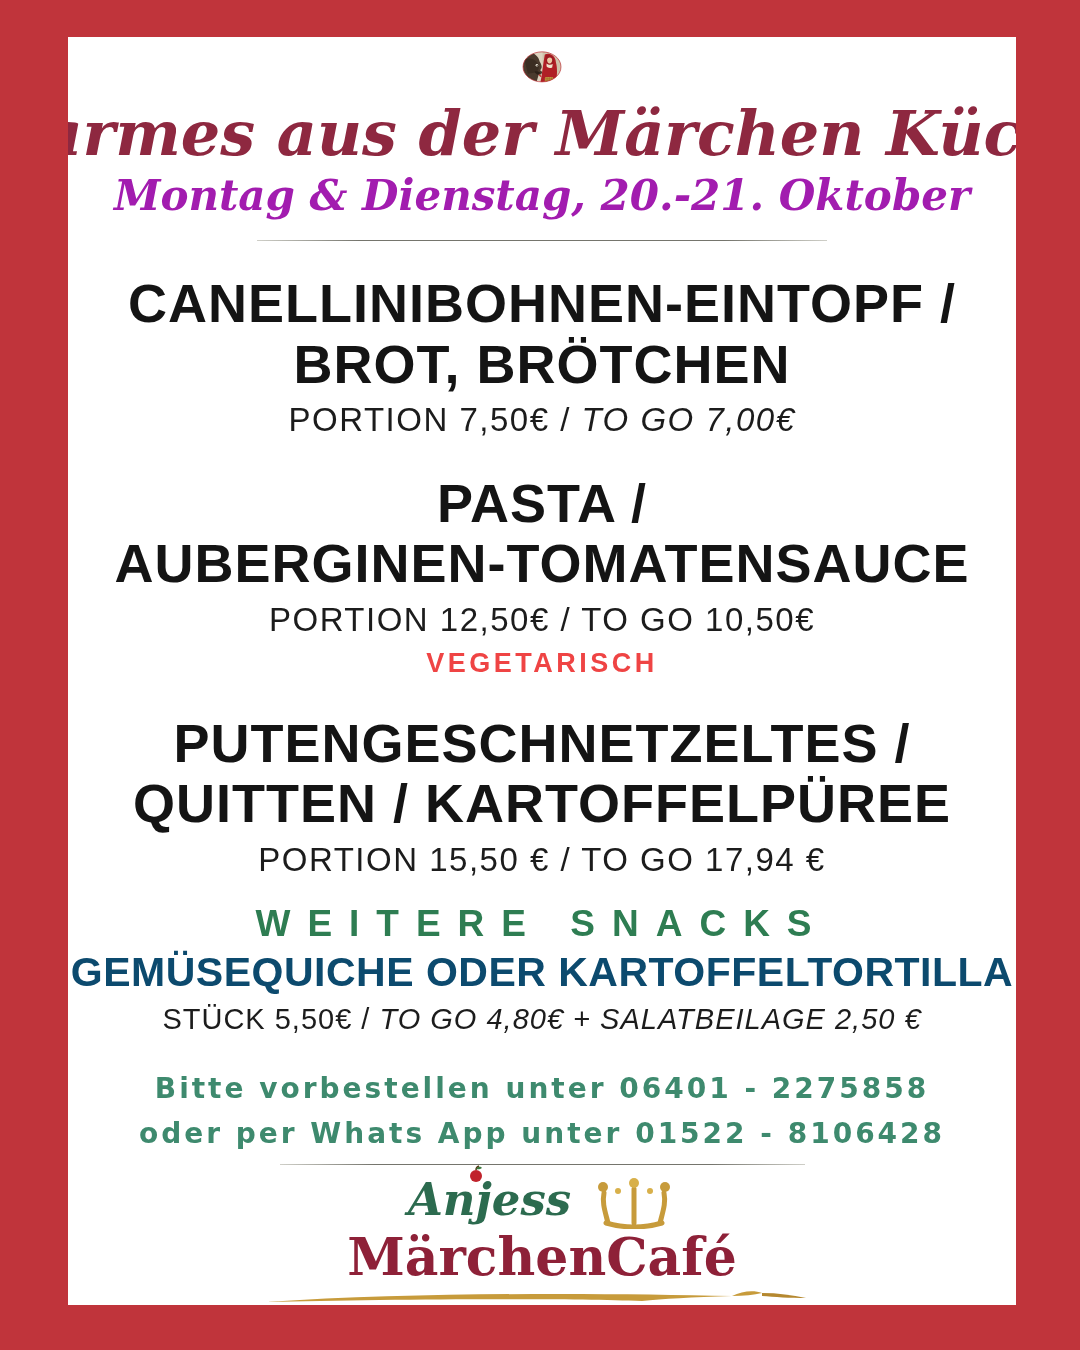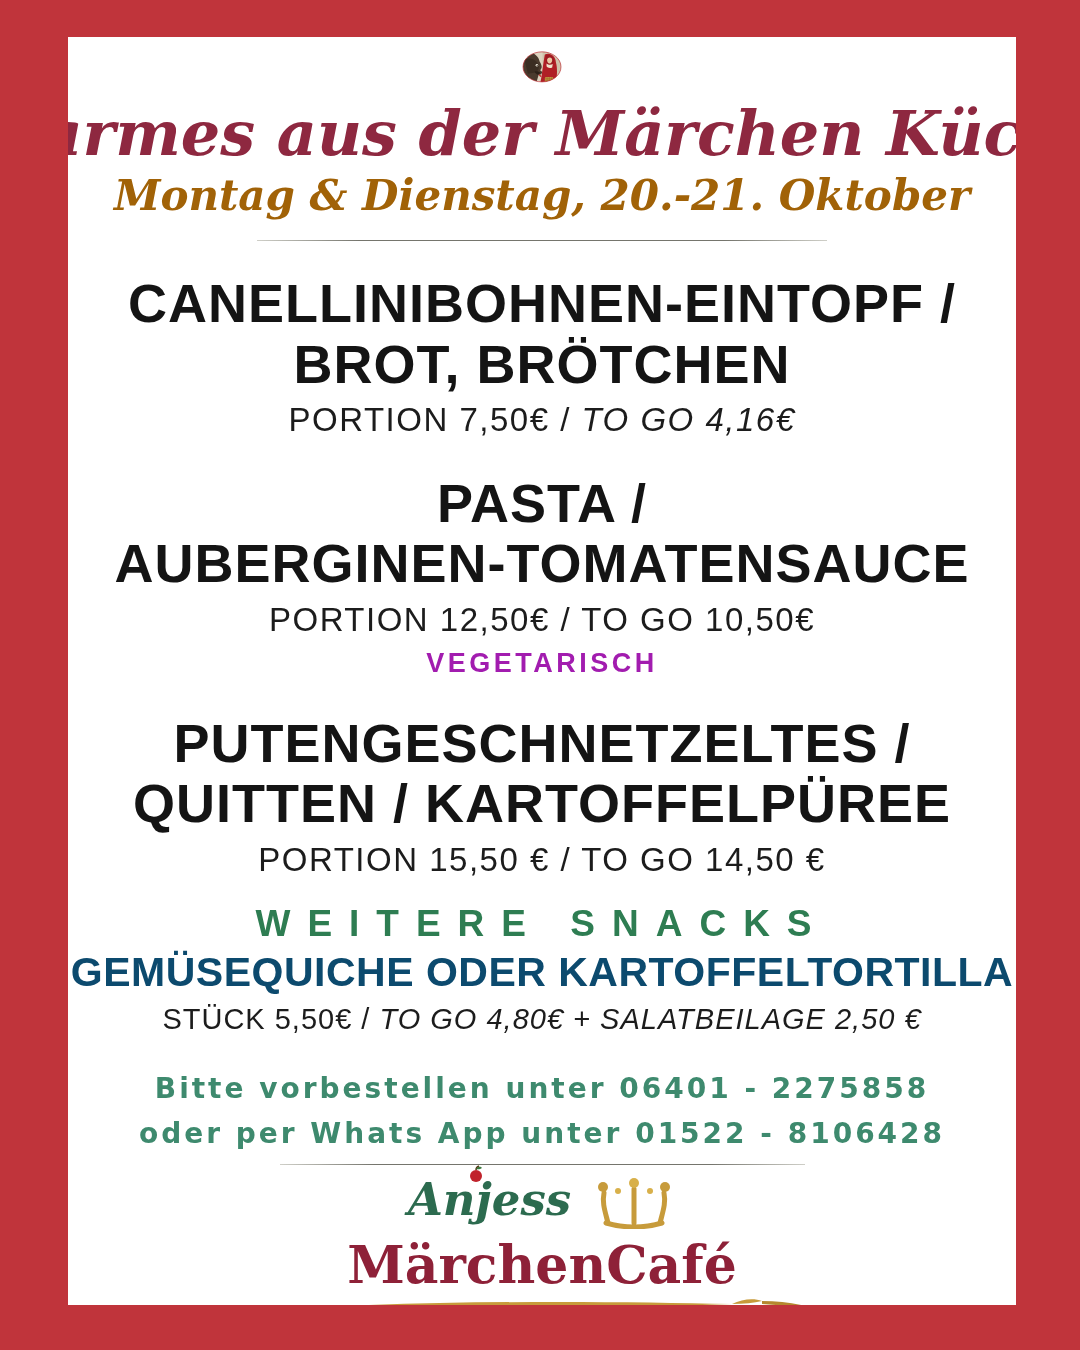--- a/index.html
+++ b/index.html
@@ -24,36 +24,36 @@
   .d2 { width:570px; margin-top:22px; }
   .d3 { width:565px; margin-top:14px; }
   .d4 { width:525px; margin-top:14px; }
   .title {
     font-family:"DejaVu Serif", serif; font-style:italic; font-weight:bold;
     color:#8E2840; font-size:62px; line-height:1.05; margin-top:4px;
     white-space:nowrap;
   }
   .subtitle {
     font-family:"DejaVu Serif", serif; font-style:italic; font-weight:bold;
-    color:#a16207; font-size:42px; line-height:1.05; margin-top:8px;
+    color:#a21caf; font-size:42px; line-height:1.05; margin-top:8px;
     white-space:nowrap;
   }
   .item-name {
     font-size:54px; font-weight:bold; color:#141414; line-height:1.12;
     letter-spacing:1px;
   }
   .mt-item1 { margin-top:24px; }
   .mt-item  { margin-top:34px; }
   .price {
     font-size:33px; color:#1c1c1c; letter-spacing:1.5px; margin-top:7px;
     font-weight:400; white-space:nowrap;
   }
   .price .it { font-style:italic; }
   .veg-tag {
-    font-size:27px; font-weight:bold; color:#a21caf; letter-spacing:3.5px;
+    font-size:27px; font-weight:bold; color:#ef4444; letter-spacing:3.5px;
     margin-top:9px;
   }
   .snacks-heading {
     font-size:37px; font-weight:bold; color:#2E7D52; letter-spacing:17px;
     margin-top:24px; white-space:nowrap;
   }
   .snack-item {
     font-size:41px; font-weight:bold; color:#0c4a6e; letter-spacing:0.5px;
     margin-top:4px; white-space:nowrap;
   }
@@ -71,21 +71,21 @@
     height:52px;
   }
   .brand-script {
     position:relative;
     font-family:"DejaVu Serif", serif; font-style:italic; font-weight:bold;
     color:#2C6B4F; font-size:45px; line-height:1;
   }
   .apple { position:absolute; left:60px; top:-12px; }
   .brand-name {
     font-family:"DejaVu Serif", serif; font-weight:bold;
-    color:#8E2138; font-size:52px; line-height:1; margin-top:10px;
+    color:#8E2138; font-size:52px; line-height:1; margin-top:2px;
   }
   .swoosh { margin-top:4px; }
 </style>
 </head>
 <body>
 
 <div class="page">
 
   <svg class="photo" width="140" height="112" viewBox="0 0 140 112">
     <defs>
@@ -119,34 +119,34 @@
 
   <div class="title">Warmes aus der Märchen Küche</div>
   <div class="subtitle">Montag &amp; Dienstag, 20.-21. Oktober</div>
 
   <hr class="divider d2">
 
   <div class="item-name mt-item1">
     <div>CANELLINIBOHNEN-EINTOPF /</div>
     <div>BROT, BRÖTCHEN</div>
   </div>
-  <div class="price"><span>PORTION 7,50€ / </span><span class="it">TO GO 4,16€</span></div>
+  <div class="price"><span>PORTION 7,50€ / </span><span class="it">TO GO 7,00€</span></div>
 
   <div class="item-name mt-item">
     <div>PASTA /</div>
     <div>AUBERGINEN-TOMATENSAUCE</div>
   </div>
   <div class="price"><span>PORTION 12,50€ / TO GO 10,50€</span><span class="it"></span></div>
   <div class="veg-tag">VEGETARISCH</div>
 
   <div class="item-name mt-item">
     <div>PUTENGESCHNETZELTES /</div>
     <div>QUITTEN / KARTOFFELPÜREE</div>
   </div>
-  <div class="price"><span>PORTION 15,50 € / TO GO 14,50 €</span><span class="it"></span></div>
+  <div class="price"><span>PORTION 15,50 € / TO GO 17,94 €</span><span class="it"></span></div>
 
   <div class="snacks-heading">WEITERE SNACKS</div>
   <div class="snack-item">GEMÜSEQUICHE ODER KARTOFFELTORTILLA</div>
   <div class="snack-price"><span>STÜCK 5,50€ / </span><span class="it">TO GO 4,80€ + SALATBEILAGE 2,50 €</span></div>
 
   <hr class="divider d3">
 
   <div class="contact c1">Bitte vorbestellen unter 06401 - 2275858</div>
   <div class="contact c2">oder per Whats App unter 01522 - 8106428</div>
 

